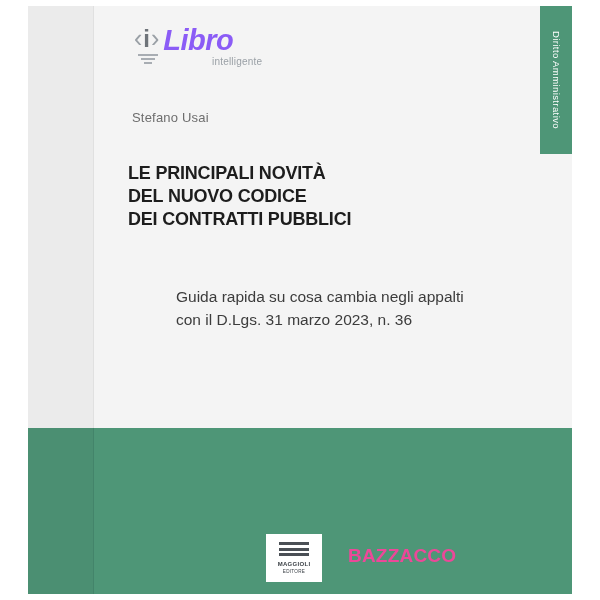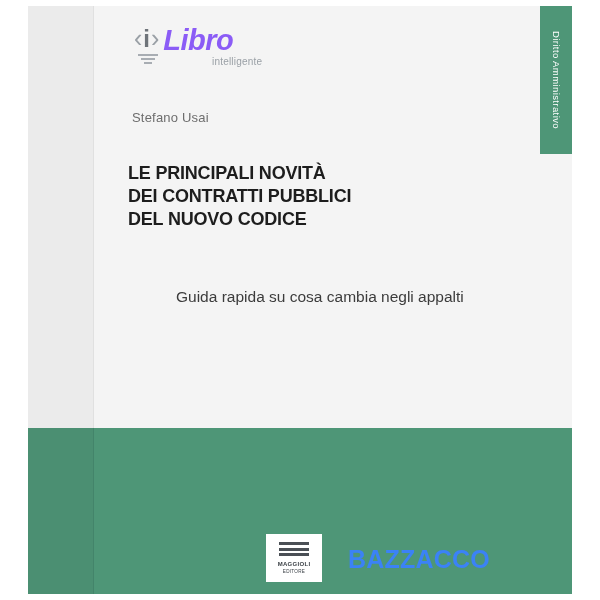--- a/index.html
+++ b/index.html
@@ -178,22 +178,22 @@
   .pub-sub {
     color: #3b4046;
     font-size: 4.6px;
     letter-spacing: 0.3px;
   }
 
   
   .imprint {
     position: absolute;
     left: 348px; top: 545px;
-    color: #3b82f6;
-    font-size: 25px;
+    color: #ec4899;
+    font-size: 19px;
     font-weight: bold;
     letter-spacing: 0.2px;
   }
 </style>
 </head>
 <body>
 
 <div id="cover">
 
   <div class="paper"></div>
@@ -217,26 +217,27 @@
     <i></i>
       <i></i>
       <i></i>
   </div>
   <div class="logo-sub">intelligente</div>
 
   <div class="author">Stefano Usai</div>
 
   <div class="title">
     <div>LE PRINCIPALI NOVITÀ</div>
+    <div>DEL NUOVO CODICE</div>
     <div>DEI CONTRATTI PUBBLICI</div>
-    <div>DEL NUOVO CODICE</div>
   </div>
 
   <div class="subtitle">
     <div>Guida rapida su cosa cambia negli appalti</div>
+    <div>con il D.Lgs. 31 marzo 2023, n. 36</div>
   </div>
 
   <div class="pub">
     <span class="pub-bars">
       <i></i>
         <i></i>
         <i></i>
     </span>
     <span class="pub-name">MAGGIOLI</span>
     <span class="pub-sub">EDITORE</span>

